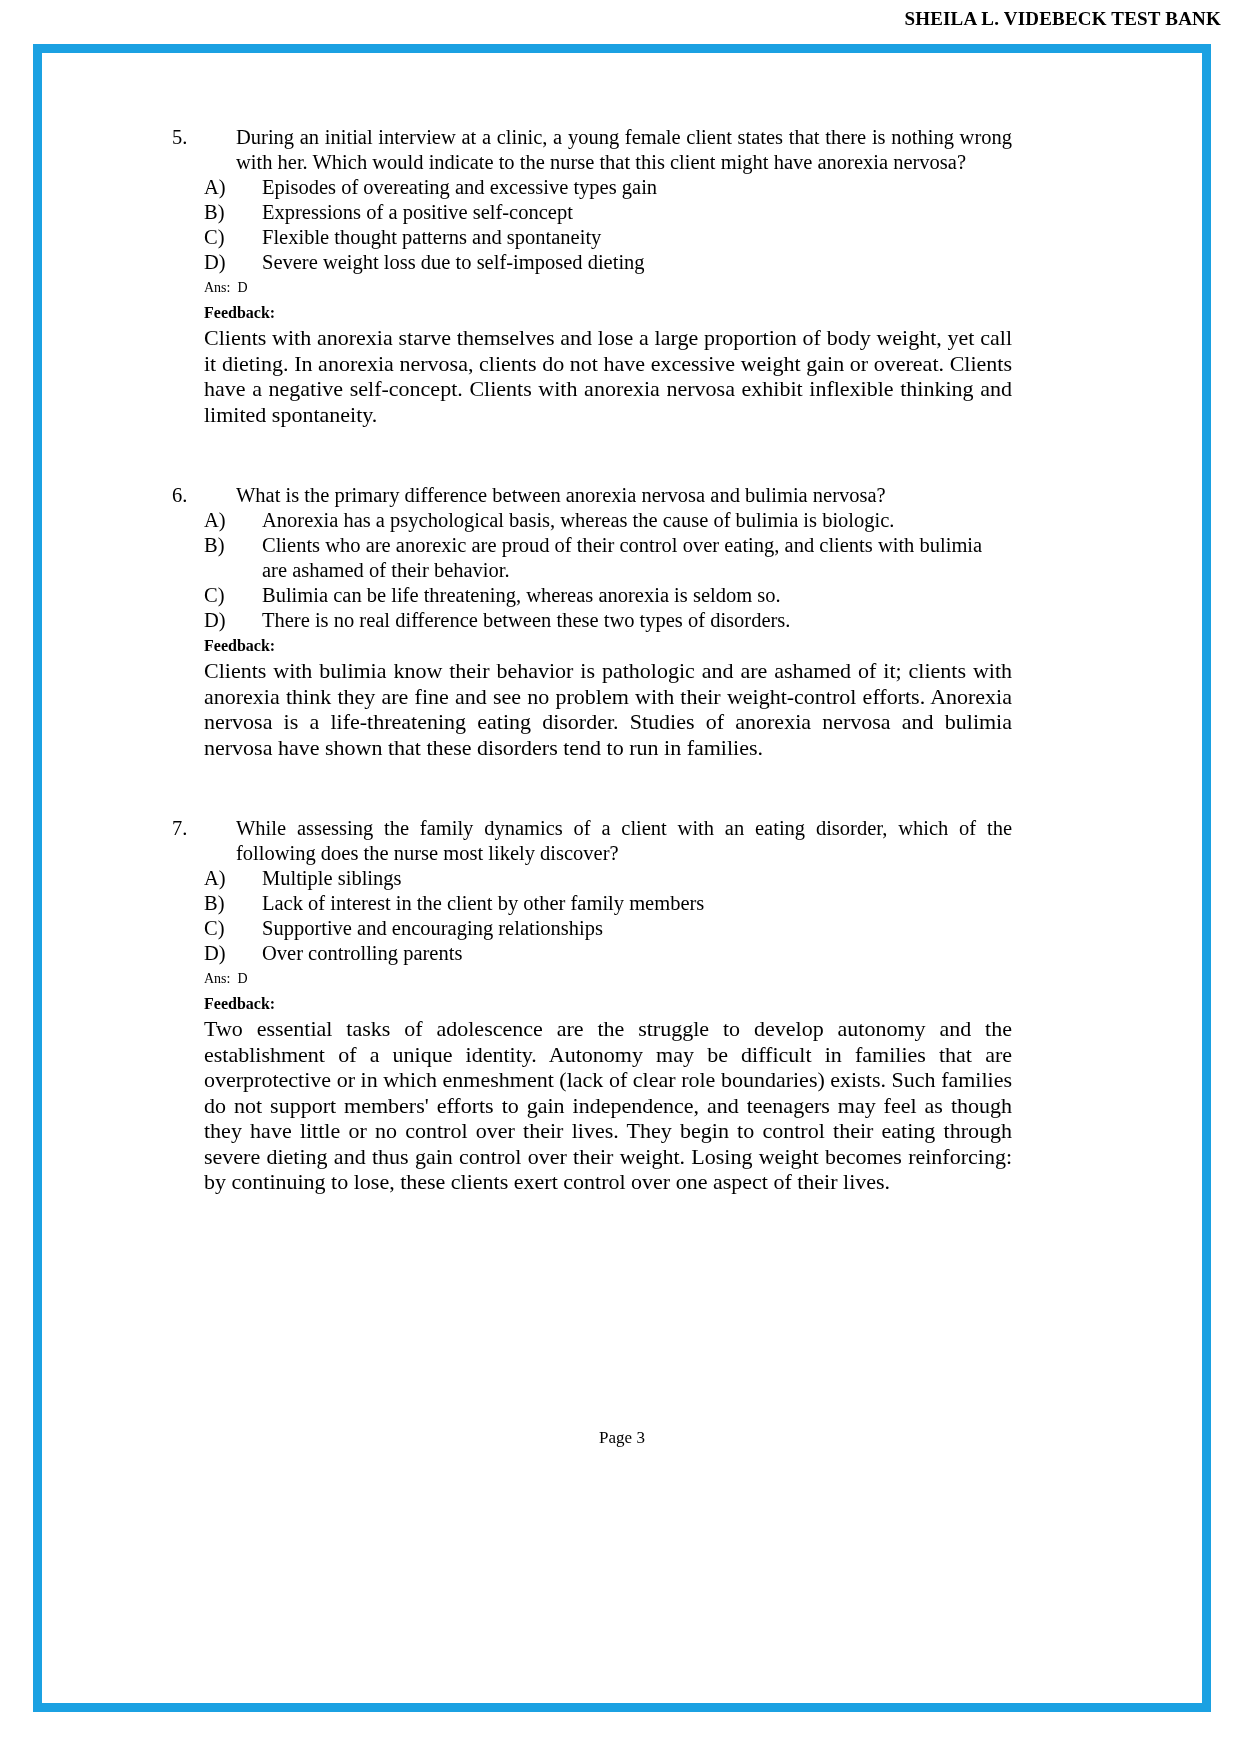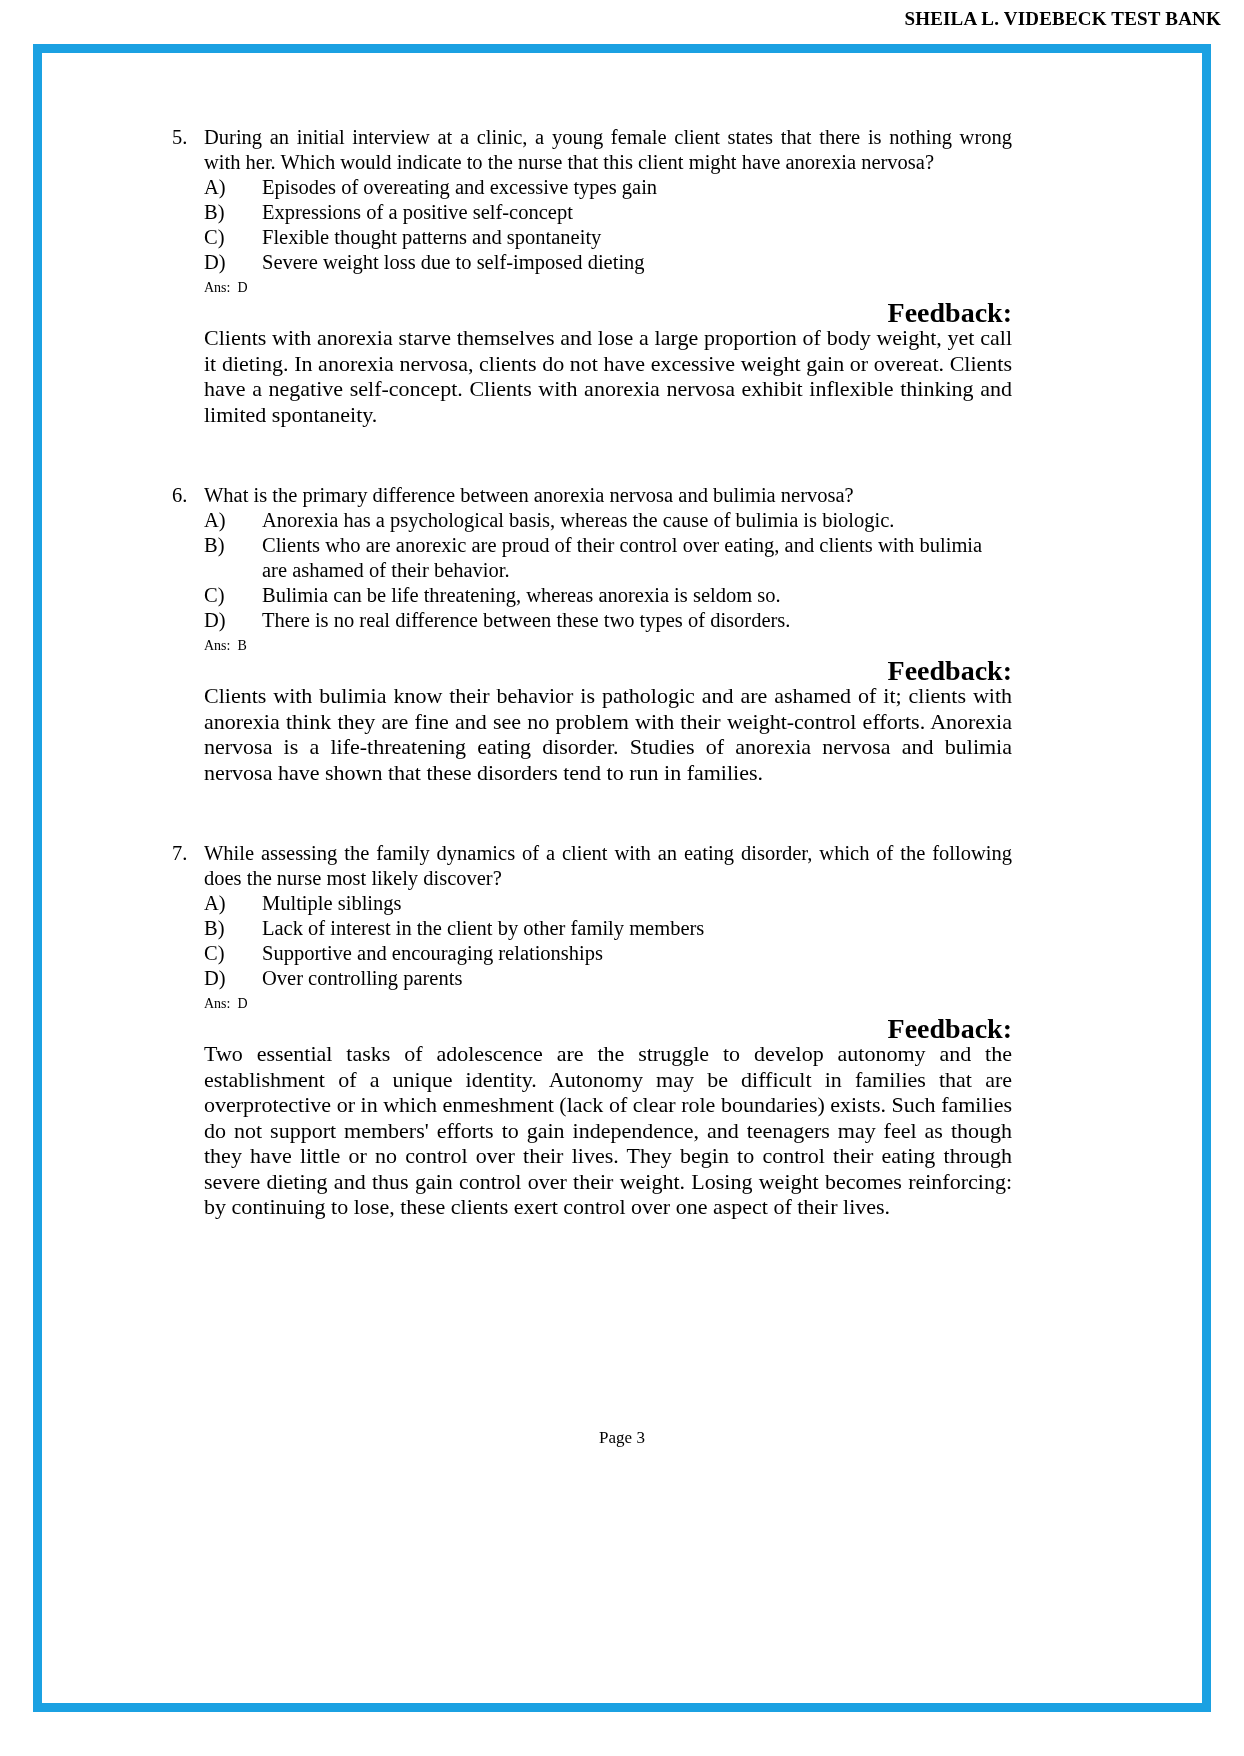--- a/index.html
+++ b/index.html
@@ -71,20 +71,21 @@
   }
   .qnum {
     width: 32px;
     flex: 0 0 32px;
     text-align: left;
   }
   .qtext {
     flex: 1 1 auto;
     text-align: justify;
     text-justify: inter-word;
+    margin-left: 32px;
   }
 
   
   .options {
     margin-top: 0;
     padding-left: 32px;
   }
   .option {
     display: flex;
     align-items: flex-start;
@@ -101,24 +102,23 @@
 
   
   .ans-line {
     padding-left: 32px;
     font-size: 14px;
     line-height: 25px;
     white-space: pre;
   }
   .feedback-label {
     padding-left: 32px;
-    font-size: 28px;
+    font-size: 16px;
     line-height: 25px;
     font-weight: bold;
-    text-align: right;
   }
   .feedback-body {
     padding-left: 32px;
     font-size: 22px;
     line-height: 25.5px;
     text-align: justify;
     text-justify: inter-word;
   }
 
   
@@ -185,21 +185,20 @@
       </div>
       <div class="option">
         <span class="opt-letter">C)</span>
         <span class="opt-text">Bulimia can be life threatening, whereas anorexia is seldom so.</span>
       </div>
       <div class="option">
         <span class="opt-letter">D)</span>
         <span class="opt-text">There is no real difference between these two types of disorders.</span>
       </div>
     </div>
-    <div class="ans-line">Ans:  B</div>
     <div class="feedback-label">Feedback:</div>
     <div class="feedback-body">Clients with bulimia know their behavior is pathologic and are ashamed of it; clients with anorexia think they are fine and see no problem with their weight-control efforts. Anorexia nervosa is a life-threatening eating disorder. Studies of anorexia nervosa and bulimia nervosa have shown that these disorders tend to run in families.</div>
   </div>
 
   <div class="qblock">
     <div class="qstem">
       <span class="qnum">7.</span>
       <span class="qtext">While assessing the family dynamics of a client with an eating disorder, which of the following does the nurse most likely discover?</span>
     </div>
     <div class="options">

